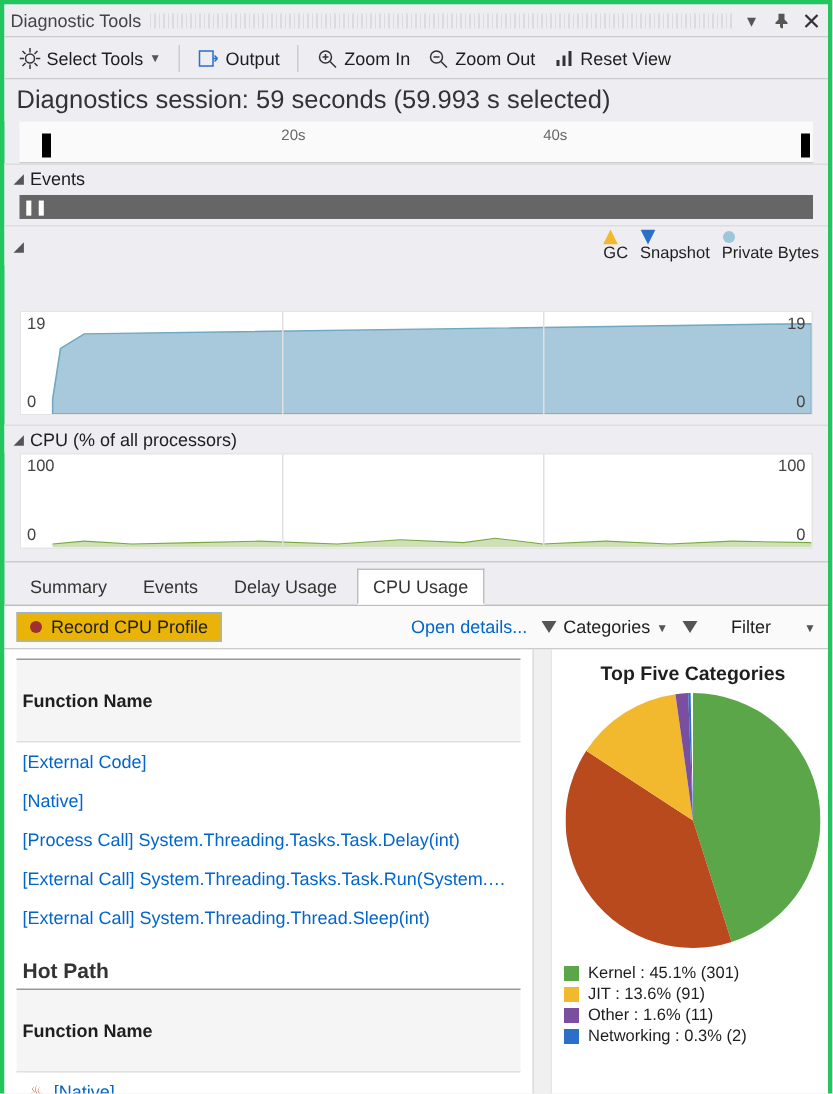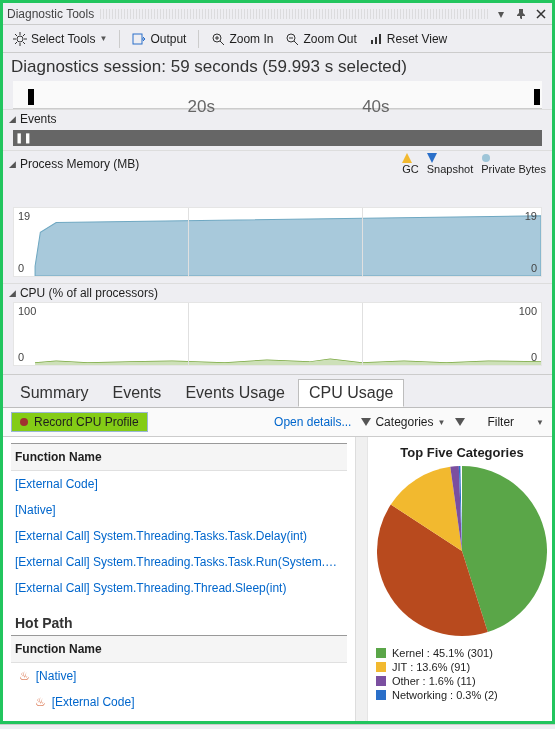--- a/index.html
+++ b/index.html
@@ -9,43 +9,43 @@
 .title-text { font-size: 12px; color: #444; }
 .grip { flex: 1; margin: 0 6px; height: 10px; background: repeating-linear-gradient(90deg,#c9c9c9 0 1px,transparent 1px 3px); opacity:.5;}
 .title-btns { display: flex; gap: 6px; }
 .title-btn { width: 14px; height: 14px; display: flex; align-items: center; justify-content: center; cursor: pointer; color:#555; }
 .toolbar { display: flex; align-items: center; height: 28px; padding: 0 6px; gap: 4px; background: #eeeef2; border-bottom: 1px solid #ccc; }
 .tb-item { display: flex; align-items: center; gap: 4px; padding: 2px 4px; cursor: pointer; color: #1e1e1e; }
 .tb-sep { width: 1px; height: 18px; background: #ccc; margin: 0 4px; }
 .dropdown-caret { font-size: 8px; color: #555; }
 .session-row { padding: 4px 8px; background: #eeeef2; font-size: 17px; color: #333; }
 .ruler { position: relative; height: 28px; background: #fafafa; border-bottom: 1px solid #ccc; margin: 0 10px;}
-.ruler .tick { position:absolute; top:16px; font-size:17px; color:#666;}
+.ruler .tick { position:absolute; top:4px; font-size:10px; color:#666;}
 .ruler .handle { position:absolute; top:8px; width:6px; height:16px; background:#000;}
 .section-hdr { display: flex; align-items: center; padding: 2px 6px; font-size: 12px; background: #eeeef2; border-top:1px solid #ddd;}
 .section-hdr .tri { font-size: 9px; margin-right: 4px; color:#555; }
 .legend { margin-left: auto; display: flex; gap: 8px; font-size: 11px; align-items:center;}
 .events-strip { height: 22px; background: #eeeef2; padding:2px 10px;}
 .events-bar { height:16px; background:#666; position:relative;}
 .events-bar .pause { position:absolute;left:2px;top:2px;color:#fff;font-size:10px;}
 .chart { position:relative; margin:0 10px 6px 10px; background:#fff; border:1px solid #e5e5e5;}
 .chart .yl { position:absolute; left:4px; font-size:11px; color:#444;}
 .chart .yr { position:absolute; right:4px; font-size:11px; color:#444;}
 .tabs-row { display:flex; gap:2px; padding:4px 6px 0 6px; border-top:1px solid #ccc; margin-top:8px;}
-.tab { padding:4px 10px; font-size:16px; cursor:pointer; color:#333; border:1px solid transparent;}
+.tab { padding:4px 10px; font-size:12px; cursor:pointer; color:#333; border:1px solid transparent;}
 .tab.active { background:#fff; border:1px solid #bdbdbd; border-bottom-color:#fff;}
 .subbar { display:flex; align-items:center; padding:4px 8px; border-top:1px solid #bdbdbd; background:#fafafa; gap:10px;}
-.rec-btn { display:flex; align-items:center; gap:6px; border:1px solid #9ab6d5; background:#84cc16; padding:2px 8px; cursor:pointer;}
+.rec-btn { display:flex; align-items:center; gap:6px; border:1px solid #9ab6d5; background:#eab308; padding:2px 8px; cursor:pointer;}
 .rec-dot { width:8px;height:8px;background:#a03030;border-radius:50%;}
 .link { color:#0066cc; cursor:pointer;}
 .funnel { width:0;height:0;border-left:5px solid transparent;border-right:5px solid transparent;border-top:8px solid #555; display:inline-block;}
 .content-split { display:flex; border-top:1px solid #ccc;}
 .left-col { flex:1; min-width:0; padding:6px 8px; background:#fff;}
 .right-col { width:185px; padding:4px 4px 4px 8px; background:#fff; border-left:1px solid #e5e5e5; position:relative;}
-.col-hdr { font-weight:bold; padding:6px 4px; border-top:1px solid #999; border-bottom:1px solid #e0e0e0; background:#f5f5f5;}
+.col-hdr { font-weight:bold; padding:20px 4px; border-top:1px solid #999; border-bottom:1px solid #e0e0e0; background:#f5f5f5;}
 .fn-row { padding:6px 4px; color:#0066cc; cursor:pointer; white-space:nowrap; overflow:hidden; text-overflow:ellipsis;}
 .hotpath-hdr { font-weight:bold; font-size:14px; padding:14px 4px 4px 4px; color:#333;}
 .flame { color:#d05020; margin-right:6px;}
 .pie-title { font-weight:bold; text-align:center; font-size:13px; padding:4px 0 6px 0;}
 .pie-wrap { width:170px; height:170px; margin:0 auto;}
 .legend2 { margin-top:10px; font-size:11px;}
 .legend2 .row { display:flex; align-items:center; gap:6px; padding:1px 0;}
 .sw { width:10px;height:10px; display:inline-block;}
 svg { display:block;}
 .scroll-stub{width:12px;background:#f0f0f0;border-left:1px solid #ddd;}
@@ -152,21 +152,20 @@
     <span>Events</span>
   </div>
   <div class="events-strip">
     <div class="events-bar">
       <span class="pause">❚❚</span>
     </div>
   </div>
 
   <div class="section-hdr">
     <span class="tri">◢</span>
-    <span>Process Memory (MB)</span>
     <div class="legend">
       <span><svg width="10" height="10">
             <path d="M5 0L10 10H0z" fill="#f2b92f"></path>
           </svg> <span>GC</span></span>
       <span><svg width="10" height="10">
             <path d="M5 10L10 0H0z" fill="#2a6fc9"></path>
           </svg> <span>Snapshot</span></span>
       <span><svg width="10" height="10">
             <circle cx="5" cy="5" r="4" fill="#9ec5d8"></circle>
           </svg> <span>Private Bytes</span></span>
@@ -197,21 +196,21 @@
       <div class="grid-v" style="left:66%;"></div>
     <svg width="100%" height="100%" viewBox="0 0 500 64" preserveAspectRatio="none">
       <path d="M20 62 L40 60 L70 62 L110 61 L150 60 L200 62 L240 59 L280 61 L300 58 L330 62 L370 60 L410 62 L450 60 L500 61" fill="none" stroke="#7aa840" stroke-width="1.5"></path>
       <path d="M20 62 L40 60 L70 62 L110 61 L150 60 L200 62 L240 59 L280 61 L300 58 L330 62 L370 60 L410 62 L450 60 L500 61 L500 64 L20 64 Z" fill="#cde0b8"></path>
     </svg>
   </div>
 
   <div class="tabs-row">
     <div class="tab">Summary</div>
     <div class="tab">Events</div>
-    <div class="tab">Events Usage</div>
+    <div class="tab">Delay Usage</div>
     <div class="tab active">CPU Usage</div>
   </div>
 
   <div class="subbar">
     <div class="rec-btn">
       <span class="rec-dot"></span>
       <span>Record CPU Profile</span>
     </div>
     <div style="flex:1"></div>
     <span class="link">Open details...</span>
@@ -226,21 +225,21 @@
       <span class="dropdown-caret">▼</span>
     </span>
   </div>
 
   <div class="content-split">
     <div class="left-col">
       <div class="col-hdr">Function Name</div>
       <div id="fn-rows">
           <div class="fn-row">[External Code]</div>
           <div class="fn-row">[Native]</div>
-          <div class="fn-row">[External Call] System.Threading.Tasks.Task.Delay(int)</div>
+          <div class="fn-row">[Process Call] System.Threading.Tasks.Task.Delay(int)</div>
           <div class="fn-row">[External Call] System.Threading.Tasks.Task.Run(System.Action)</div>
           <div class="fn-row">[External Call] System.Threading.Thread.Sleep(int)</div>
         </div>
       <div class="hotpath-hdr">Hot Path</div>
       <div class="col-hdr">Function Name</div>
       <div id="hot-rows">
           <div class="fn-row" style="padding-left: 8px;"><span class="flame">♨</span>[Native]</div>
           <div class="fn-row" style="padding-left: 24px;"><span class="flame">♨</span>[External Code]</div>
         </div>
     </div>

